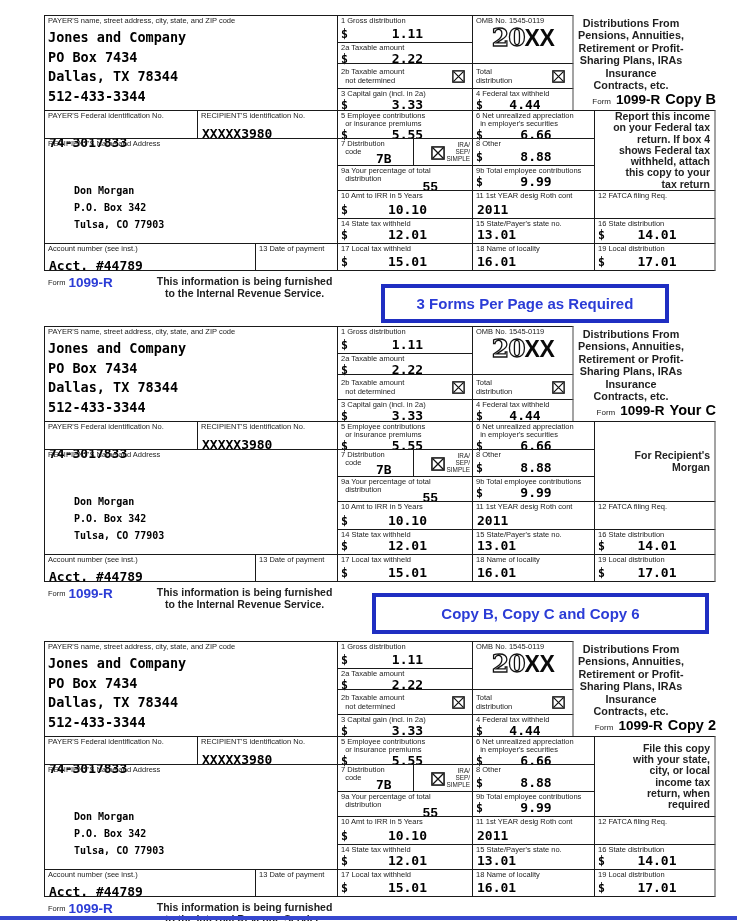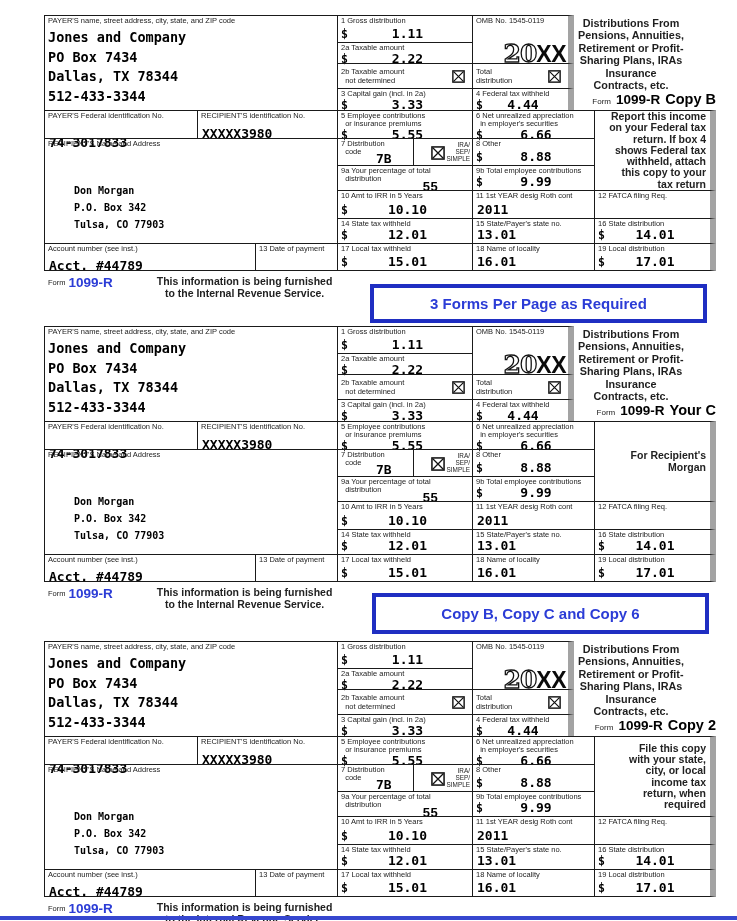--- a/index.html
+++ b/index.html
@@ -4,21 +4,21 @@
 <style>
   html,body{margin:0;padding:0;background:#fff;}
   .page{position:relative;width:737px;height:921px;background:#fff;overflow:hidden;
         font-family:"Liberation Sans",sans-serif;}
   .form-slot{position:absolute;left:44px;width:673px;height:300px;}
   .form{position:relative;width:100%;height:100%;}
 
   
   .bx{position:absolute;box-sizing:border-box;border-top:1px solid #1a1a1a;border-left:1px solid #1a1a1a;
       display:flex;flex-direction:column;padding:1px 2px 0 3px;overflow:visible;}
-  .br{border-right:6px solid #a3a3a3;}
+  .br{border-right:2px solid #a3a3a3;}
   .bb{border-bottom:1px solid #1a1a1a;}
 
   .lbl{font-size:7.5px;line-height:8.2px;color:#1c1c1c;white-space:pre-line;}
   .val{font-family:"DejaVu Sans Mono",monospace;font-weight:bold;font-size:13px;line-height:14px;color:#000;}
   .amt{margin-top:auto;display:flex;align-items:baseline;padding:0 3px 1px 0;}
   .dollar{font-family:"DejaVu Sans Mono",monospace;font-weight:bold;font-size:11.5px;color:#000;}
   .amt .val{margin:0 auto;}
   .val-left{padding:0 0 1px 1px;margin-top:auto;}
 
   .pv{margin-top:3px;}
@@ -31,21 +31,21 @@
   .hrow .lbl{flex:1 1 auto;}
   .chk{width:13px;height:13px;flex:0 0 auto;}
   .chk rect{fill:#fff;stroke:#111;stroke-width:1.3;}
   .chk path{stroke:#111;stroke-width:1.1;fill:none;}
   .chkcell{flex-direction:row;align-items:center;justify-content:flex-end;gap:2px;padding-right:2px;}
   .tiny{font-size:6.4px;line-height:6.9px;color:#1c1c1c;text-align:right;white-space:pre-line;}
 
   .code-val{position:absolute;left:38px;top:13px;}
   .v9a{align-self:flex-end;margin-right:32px;margin-top:-2px;font-family:Liberation Mono, monospace;}
 
-  .year{text-align:right;margin-top:16px;}
+  .year{text-align:center;margin-top:0;}
   .y-outline{font-family:"DejaVu Serif",serif;font-weight:bold;font-size:25px;line-height:26px;
              color:transparent;-webkit-text-stroke:1.3px #111;letter-spacing:-1px;}
   @supports not (-webkit-text-stroke: 1px #000){.y-outline{color:#111;}}
   .y-solid{font-family:"Liberation Sans",sans-serif;font-weight:bold;font-size:23px;line-height:26px;color:#0a0a0a;letter-spacing:-0.5px;}
 
   .d-title{position:absolute;left:502px;top:2px;width:170px;text-align:center;
            font-weight:bold;font-size:10.8px;line-height:12.4px;color:#1e1e1e;white-space:pre-line;}
   .form-id{position:absolute;left:520px;top:76px;width:152px;display:flex;align-items:baseline;
            justify-content:flex-end;gap:5px;white-space:nowrap;}
   .fw{font-size:8px;color:#222;}
@@ -282,21 +282,21 @@
     </div>
 
     <div class="f-footer">
       <span class="f-fw">Form</span>
       <span class="f-fn">1099-R</span>
       <div class="f-note">This information is being furnished
 to the Internal Revenue Service.</div>
     </div>
   </div>
 </div>
-  <div class="banner" style="left:370px;top:284px;width:337px;height:39px">
+  <div class="banner" style="left:381px;top:284px;width:288px;height:39px">
     <span>3 Forms Per Page as Required</span>
   </div>
   <div class="form-slot" style="top:326px">
   <div class="form">
 
     <div class="bx" style="left:0;top:0;width:293px;height:95px">
       <div class="lbl">PAYER'S name, street address, city, state, and ZIP code</div>
       <div class="pv">
         <div class="val">Jones and Company</div>
         <div class="val">PO Box 7434</div>

